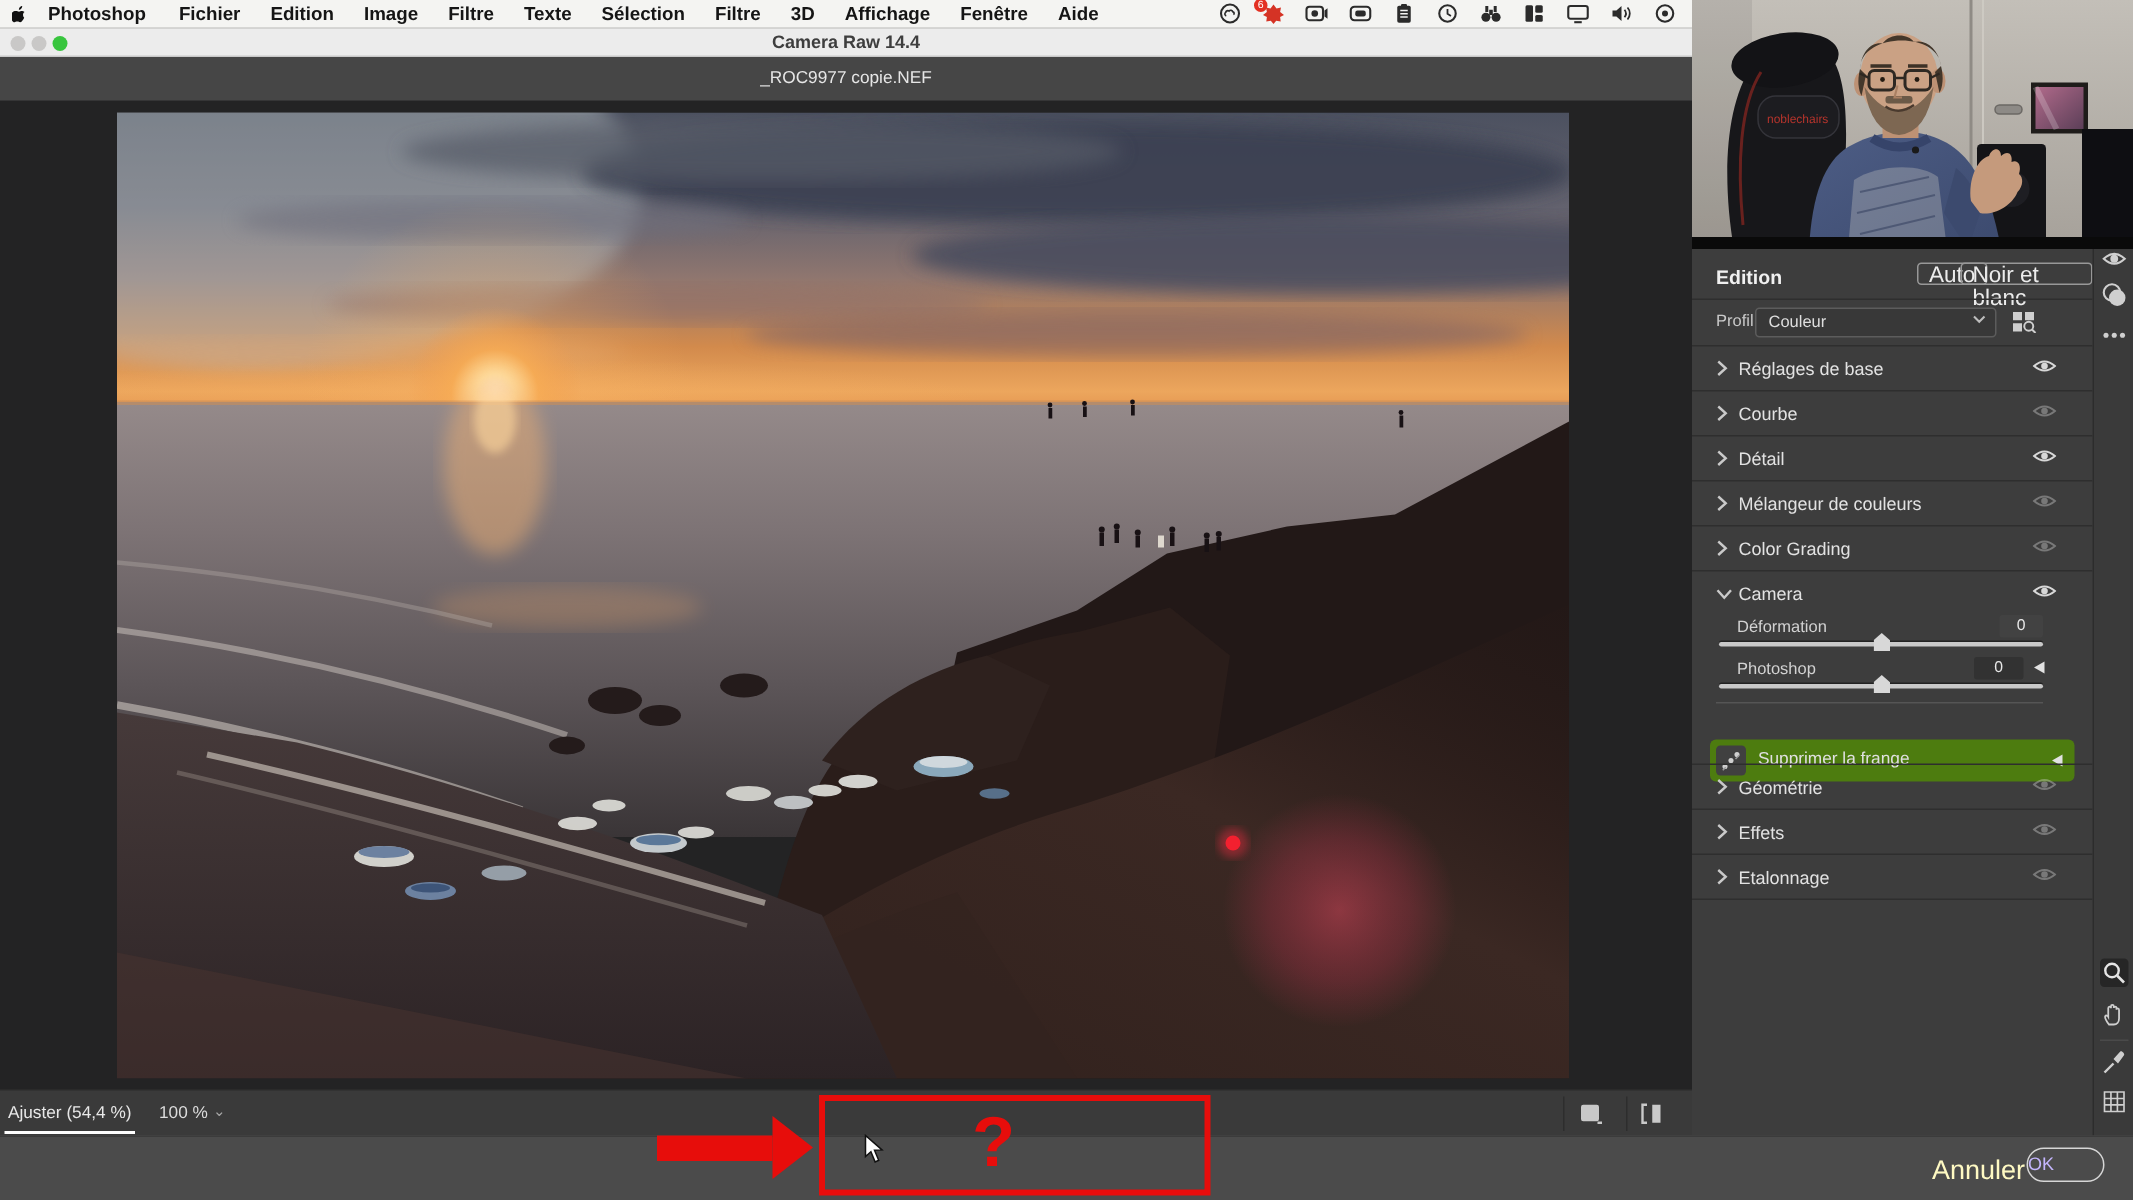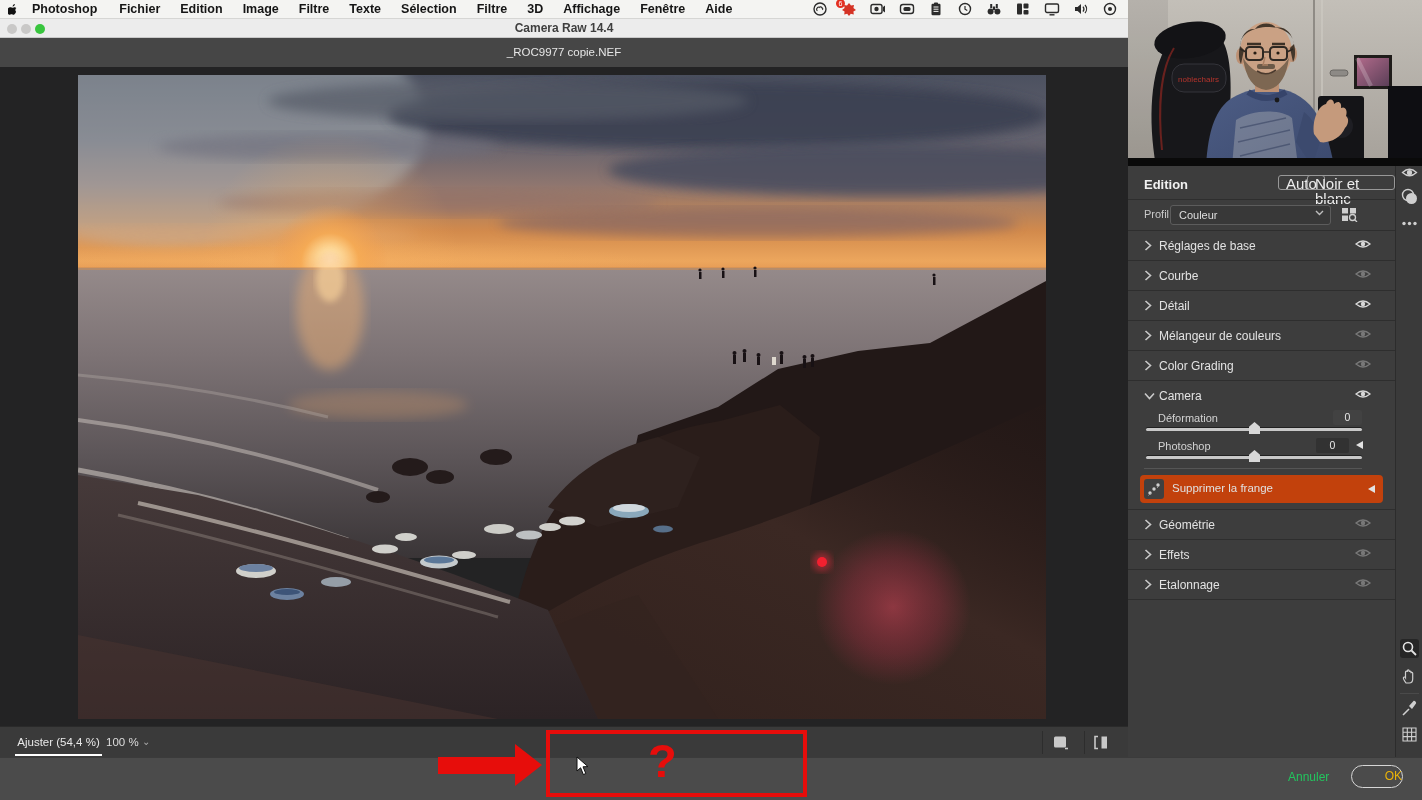--- a/index.html
+++ b/index.html
@@ -38,21 +38,21 @@
 
   
   .canvas { left:0; top:67px; width:1128px; height:659px; background:#232324; }
   .photo { position:absolute; left:78px; top:8px; width:968px; height:644px; }
   .photo svg { display:block; width:968px; height:644px; }
 
   
   .btoolbar { left:0; top:726px; width:1128px; height:31px; background:#3a3a3a;
               border-top:1px solid #2a2a2a; color:#dcdcdc; font-size:11.5px; }
   .fit-tab { position:absolute; left:0; top:0; width:93px; height:31px; line-height:31px;
-             text-align:center; color:#e8e8e8;margin-left:12px; }
+             text-align:center; color:#e8e8e8; }
   .fit-tab::after { content:""; position:absolute; left:3px; right:3px; bottom:2px;
                     height:2px; background:#fff; }
   .zoom-val { position:absolute; left:100px; top:0; height:31px; line-height:31px; padding:0 6px; }
   .zoom-chev { position:absolute; left:138px; top:0; height:31px; line-height:29px;
                color:#a9a9a9; font-size:10px; padding:0 4px; }
   .tb-sep { position:absolute; top:4px; width:1px; height:23px; background:#2d2d2d; }
   .tb-ic { position:absolute; top:8px; width:18px; height:15px; }
   .tb-ic svg { width:18px; height:15px; display:block; }
 
   
@@ -83,41 +83,41 @@
   .sl-label { position:absolute; left:30px; font-size:11px; color:#d2d2d2; }
   .sl-box { position:absolute; height:15px; background:#424242; border-radius:2px;
             font-size:10.5px; color:#e8e8e8; text-align:center; line-height:15px; }
   .sl-box.dark { background:#323232; }
   .sl-track { position:absolute; left:18px; width:216px; height:3px; background:#c8c8c8;
               border-radius:2px; box-shadow:0 -1px 0 rgba(0,0,0,.45); }
   .sl-thumb { position:absolute; left:103px; top:-6px; width:11px; height:12px; background:#d8d8d8;
               clip-path:polygon(50% 0,100% 40%,100% 100%,0 100%,0 40%); }
   .tri-left { width:0; height:0; border-top:4.5px solid transparent; border-bottom:4.5px solid transparent;
               border-right:7px solid #e2e2e2; position:absolute; }
-  .defringe { position:absolute; left:12px; top:309px; width:243px; height:28px;
-              background:#c2410c; border-radius:4px; }
+  .defringe { position:absolute; left:12px; top:327px; width:243px; height:28px;
+              background:#4d7c0f; border-radius:4px; }
   .defringe-ic { position:absolute; left:4px; top:4px; width:20px; height:20px;
                  background:#404040; border-radius:3px; }
   .defringe-label { position:absolute; left:32px; top:7px; font-size:11.5px; color:#e0e0e0; }
 
   
   .rstrip { left:1395px; top:166px; width:27px; height:591px; background:#3a3a3a;
             border-left:1px solid #2c2c2c; }
   .rs-ic { position:absolute; left:4px; width:19px; height:19px; }
   .rs-ic svg { width:19px; height:19px; display:block; }
   .rs-ic.selected { background:#262626; border-radius:3px; }
   .rs-sep { position:absolute; left:4px; width:19px; height:1px; background:#4a4a4a; }
 
   
   .footer { left:0; top:757px; width:1422px; height:43px; background:#4b4b4b;
             border-top:1px solid #3b3b3b; }
-  .cancel { position:absolute; left:1288px; top:12px; font-size:12px; color:#22c55e; }
+  .cancel { position:absolute; left:1288px; top:12px; font-size:18px; color:#fef9c3; }
   .okbtn { position:absolute; left:1351px; top:7px; width:52px; height:23px;
-           border:1.5px solid #d6d6d6; border-radius:12px; color:#eab308; font-size:12px;
-           text-align:right; line-height:21px; }
+           border:1.5px solid #d6d6d6; border-radius:12px; color:#c4b5fd; font-size:12px;
+           text-align:left; line-height:21px; }
 
   
   .anno-rect { left:546px; top:730px; width:261px; height:67px; border:4px solid #e70d0b; z-index:40; }
   .anno-arrow-body { left:438px; top:757px; width:77px; height:17px; background:#e70d0b; z-index:40; }
   .anno-arrow-head { left:515px; top:744px; width:0; height:0; z-index:40;
       border-top:21px solid transparent; border-bottom:21px solid transparent;
       border-left:27px solid #e70d0b; }
   .anno-q { left:648px; top:733px; font-size:47px; font-weight:bold; color:#e70d0b; z-index:41; }
   .cursor { left:576px; top:756px; z-index:42; }
 </style>

